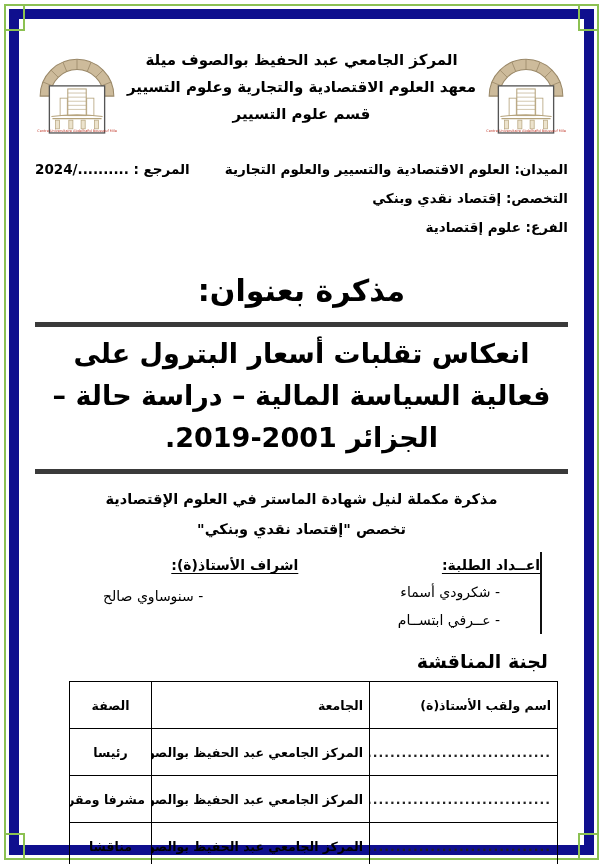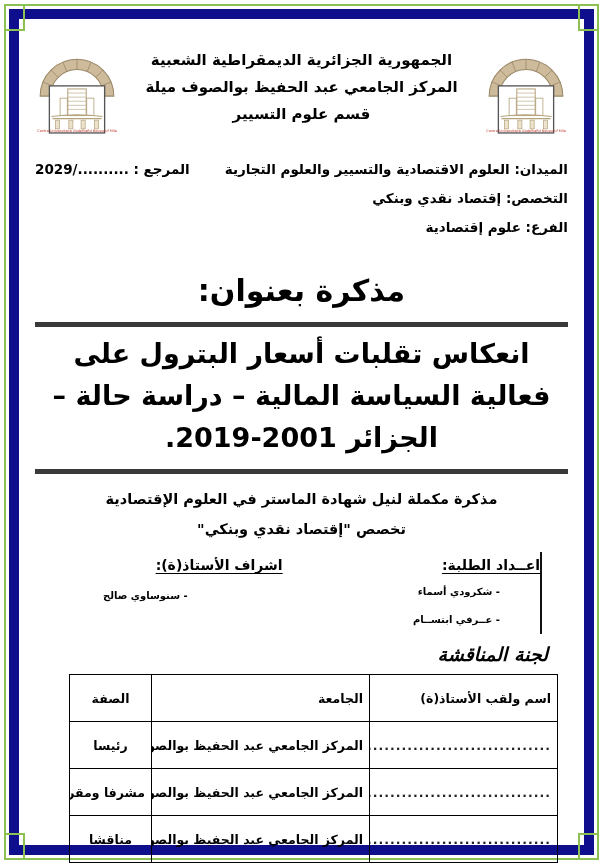--- a/index.html
+++ b/index.html
@@ -44,28 +44,28 @@
   .rule { height: 5px; background: #3a3a3a; margin-top: 8px; }
   .thesis-title { text-align: center; font-size: 27px; font-weight: bold; line-height: 42px; padding: 6px 2px 2px 2px; }
 
   
   .degree { margin-top: 10px; text-align: center; font-size: 14.5px; font-weight: 600; }
   .degree div { line-height: 30px; }
 
   
   .people { margin-top: 8px; display: flex; justify-content: space-between; padding: 0 26px 0 68px; }
   .people .label { font-size: 14px; font-weight: bold; text-decoration: underline; text-underline-offset: 3px; line-height: 26px; }
-  .people .item { font-size: 10px; font-weight: 700; line-height: 28px; }
+  .people .item { font-size: 14px; font-weight: 400; line-height: 28px; }
   .students { border-left: none; border-right: 2px solid #111; text-align: right; }
   .students .item { margin-right: 40px; }
   .supervisor { text-align: right; }
   .supervisor .item { margin-right: 95px; margin-top: 4px; }
 
   
-  .committee-heading { margin-top: 4px; text-align: right; padding-right: 20px; font-size: 19px; font-weight: bold; line-height: 32px; font-style: italic; }
+  .committee-heading { margin-top: 11px; text-align: right; padding-right: 20px; font-size: 19px; font-weight: bold; line-height: 32px; }
   table.committee { border-collapse: collapse; width: 488px; margin-right: 10px; margin-top: 4px; table-layout: fixed; }
   table.committee th, table.committee td {
     border: 1.6px solid #000;
     font-size: 12.5px; font-weight: bold;
     height: 47px; padding: 4px 6px;
     overflow: hidden; white-space: nowrap;
   }
   col.c-name { width: 188px; } col.c-univ { width: 218px; } col.c-role { width: 82px; }
   th.h-name, th.h-univ { text-align: right; }
   th.h-role { text-align: center; }
@@ -102,22 +102,22 @@
           <rect x="49.5" y="50" width="7" height="17" fill="none" stroke="#b5a37c" stroke-width="0.8"></rect>
           <path d="M15 68 Q40 64.5 65 68 M16 70 H64" stroke="#b5a37c" stroke-width="1" fill="none"></path>
           <rect x="19" y="71.5" width="4" height="8.5" fill="#ece3cd" stroke="#b5a37c" stroke-width="0.7"></rect>
           <rect x="32" y="71.5" width="4" height="8.5" fill="#ece3cd" stroke="#b5a37c" stroke-width="0.7"></rect>
           <rect x="44" y="71.5" width="4" height="8.5" fill="#ece3cd" stroke="#b5a37c" stroke-width="0.7"></rect>
           <rect x="57" y="71.5" width="4" height="8.5" fill="#ece3cd" stroke="#b5a37c" stroke-width="0.7"></rect>
           <text x="40" y="83" font-size="3.4" text-anchor="middle" fill="#c0392b">Centre Universitaire Abdelhafid Boussouf Mila</text>
         </svg>
       </div>
       <div class="head-lines">
-        <div>الجمهورية الجزائرية الديمقراطية الشعبية</div>
         <div>المركز الجامعي عبد الحفيظ بوالصوف ميلة</div>
+        <div>معهد العلوم الاقتصادية والتجارية وعلوم التسيير</div>
         <div>قسم علوم التسيير</div>
       </div>
       <div class="logo-box">
         <svg viewBox="0 0 80 86" width="84" height="88">
           <path d="M 4 48 A 36 36 0 0 1 76 48 L 66 48 A 26 26 0 0 0 14 48 Z" fill="#cdbb9b" stroke="#9a8868" stroke-width="1"></path>
           <path d="M16 38 L6.7 34.2 M21.6 29.6 L14.5 22.5 M30 24 L26.2 14.7 M40 22 L40 12 M50 24 L53.8 14.7 M58.4 29.6 L65.5 22.5 M64 38 L73.3 34.2" stroke="#9a8868" stroke-width="0.8" fill="none"></path>
           <rect x="13" y="38" width="54" height="46" fill="#ffffff" stroke="#555" stroke-width="1.3"></rect>
           <rect x="31" y="41" width="18" height="26" fill="none" stroke="#b5a37c" stroke-width="1"></rect>
           <path d="M31 45 H49 M31 49 H49 M31 53 H49 M31 57 H49 M31 61 H49" stroke="#b5a37c" stroke-width="0.6"></path>
           <rect x="23.5" y="50" width="7" height="17" fill="none" stroke="#b5a37c" stroke-width="0.8"></rect>
@@ -128,21 +128,21 @@
           <rect x="44" y="71.5" width="4" height="8.5" fill="#ece3cd" stroke="#b5a37c" stroke-width="0.7"></rect>
           <rect x="57" y="71.5" width="4" height="8.5" fill="#ece3cd" stroke="#b5a37c" stroke-width="0.7"></rect>
           <text x="40" y="83" font-size="3.4" text-anchor="middle" fill="#c0392b">Centre Universitaire Abdelhafid Boussouf Mila</text>
         </svg>
       </div>
     </header>
 
     <section class="info">
       <div class="row1">
         <span>الميدان: العلوم الاقتصادية والتسيير والعلوم التجارية</span>
-        <span>المرجع : ........../2029</span>
+        <span>المرجع : ........../2024</span>
       </div>
       <div>التخصص: إقتصاد نقدي وبنكي</div>
       <div>الفرع: علوم إقتصادية</div>
     </section>
 
     <section class="title-block">
       <div class="memo-heading">مذكرة بعنوان:</div>
       <div class="rule"></div>
       <div class="thesis-title">انعكاس تقلبات أسعار البترول على فعالية السياسة المالية – دراسة حالة – الجزائر 2001-2019.</div>
       <div class="rule"></div>

